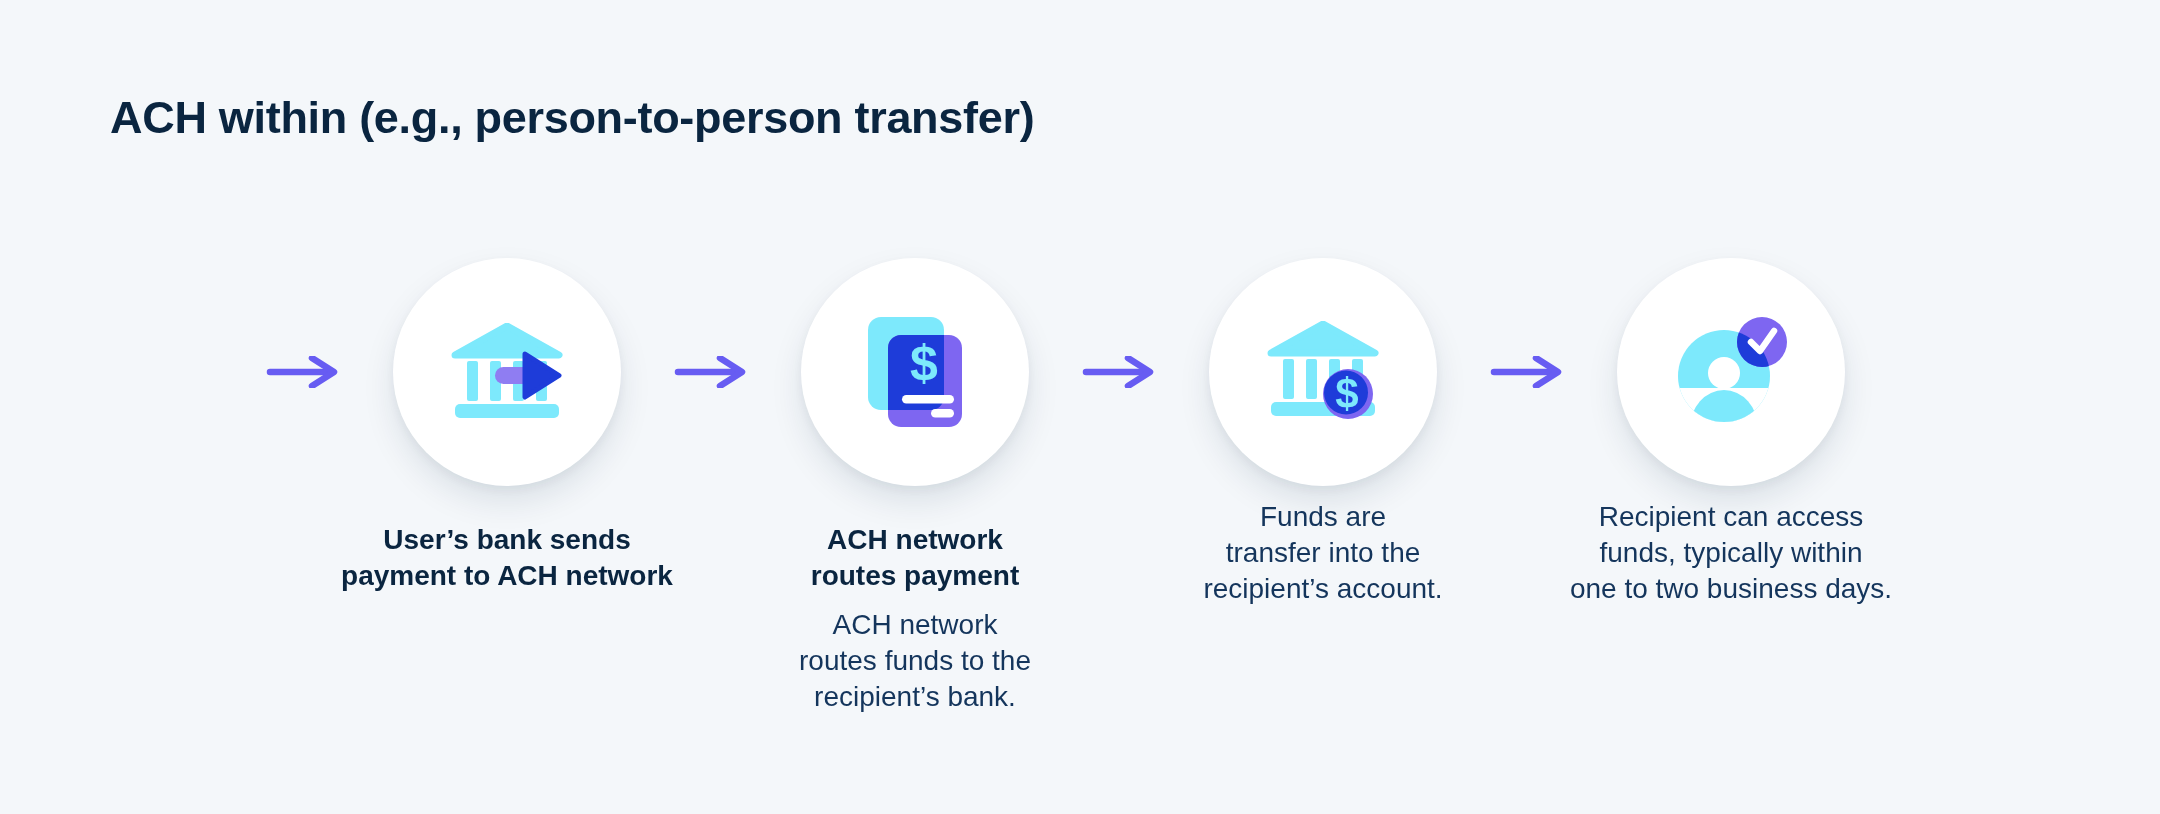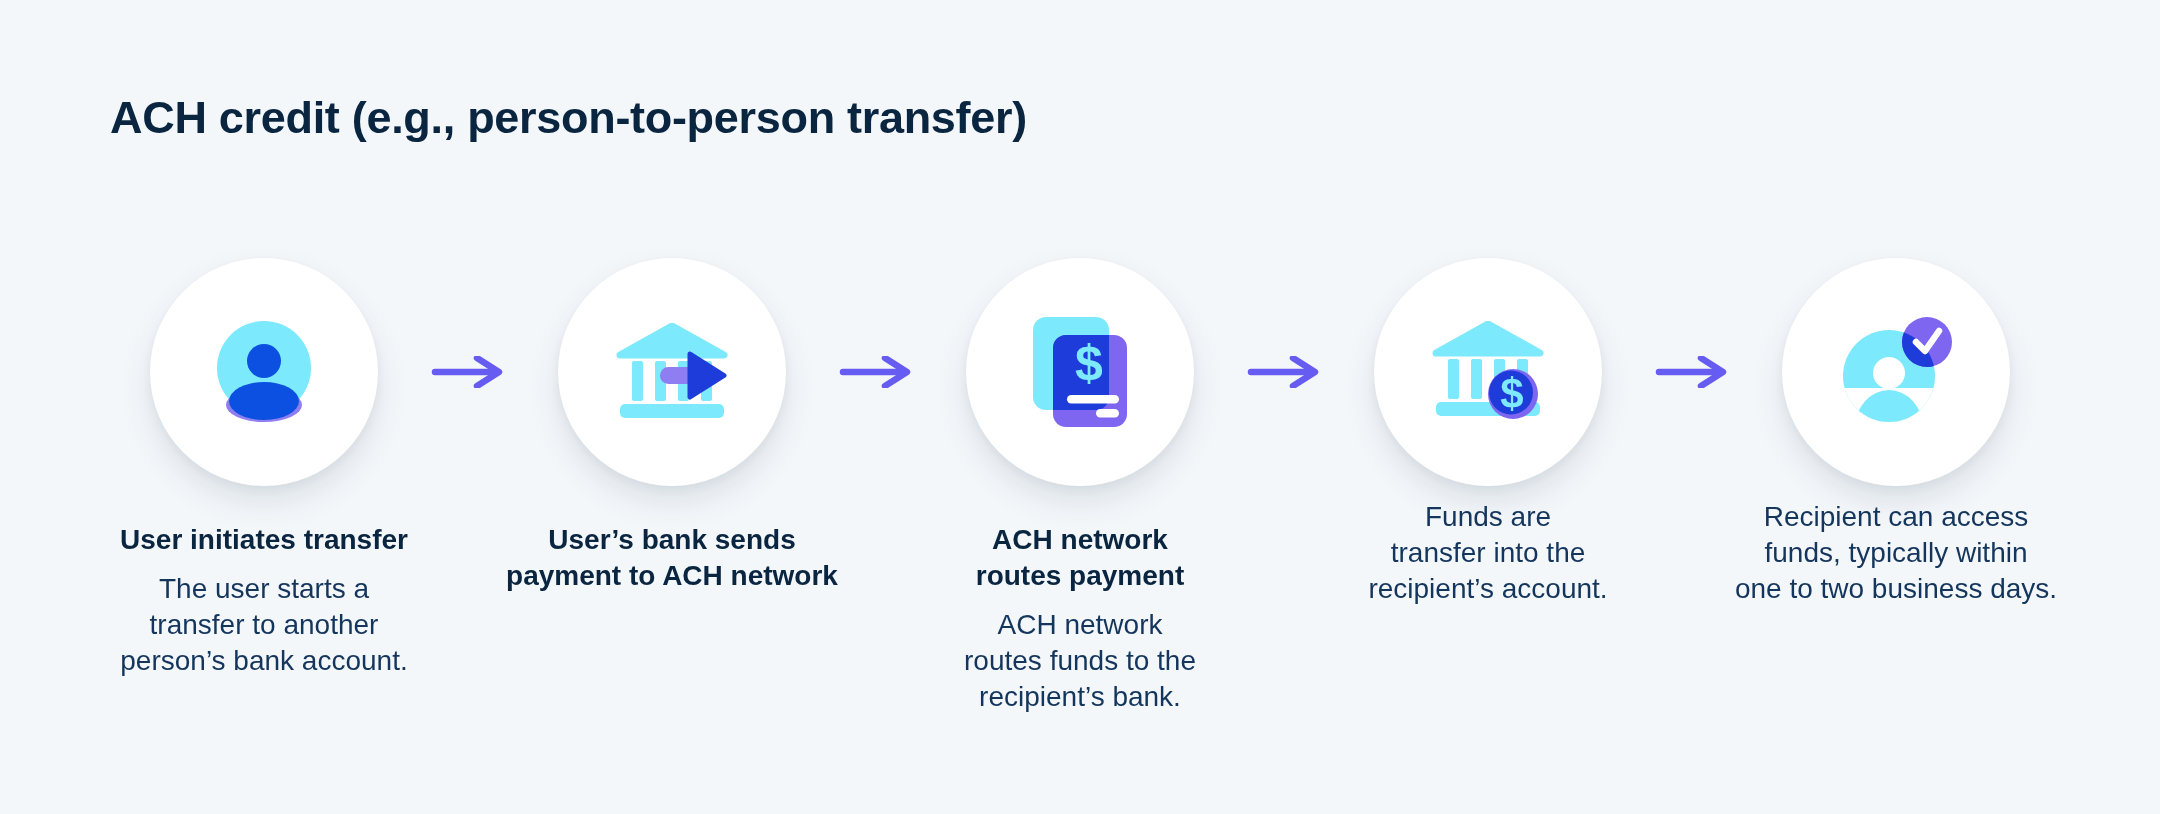--- a/index.html
+++ b/index.html
@@ -39,38 +39,24 @@
   .connector{width:78px;flex:none;margin-top:98px;display:flex;justify-content:center;}
   
   .f-cyan{fill:var(--cyan);} .f-blue{fill:var(--blue);} .f-deep{fill:var(--blue-deep);}
   .f-purple{fill:var(--purple);} .f-plight{fill:var(--purple-light);} .f-white{fill:#fff;}
   .s-cyan{stroke:var(--cyan);} .s-deep{stroke:var(--blue-deep);}
   .svg-dollar{font-family:"Liberation Sans", sans-serif;font-weight:700;}
 </style>
 </head>
 <body>
 
-<h1 class="page-title">ACH credit (e.g., person-to-person transfer)</h1>
+<h1 class="page-title">ACH within (e.g., person-to-person transfer)</h1>
 
 <div class="flow">
 
-  <div class="step">
-    <div class="circle">
-      <svg width="104" height="104" viewBox="0 0 104 104">
-        <circle class="f-cyan" cx="52" cy="48" r="47"></circle>
-        <ellipse class="f-plight" cx="52" cy="85" rx="38" ry="17"></ellipse>
-        <ellipse class="f-blue" cx="52" cy="81" rx="35" ry="19"></ellipse>
-        <circle class="f-blue" cx="52" cy="41" r="17"></circle>
-      </svg>
-    </div>
-    <div class="step-title">User initiates transfer</div>
-    <div class="step-body">The user starts a
-transfer to another
-person’s bank account.</div>
-  </div>
 
   <div class="connector">
     <svg width="78" height="32" viewBox="0 0 78 32">
       <g fill="none" stroke="var(--arrow)" stroke-width="6.5" stroke-linecap="round" stroke-linejoin="round">
         <line x1="6" y1="16" x2="64" y2="16"></line>
         <polyline points="48,2 70,16 48,30"></polyline>
       </g>
     </svg>
   </div>
 

